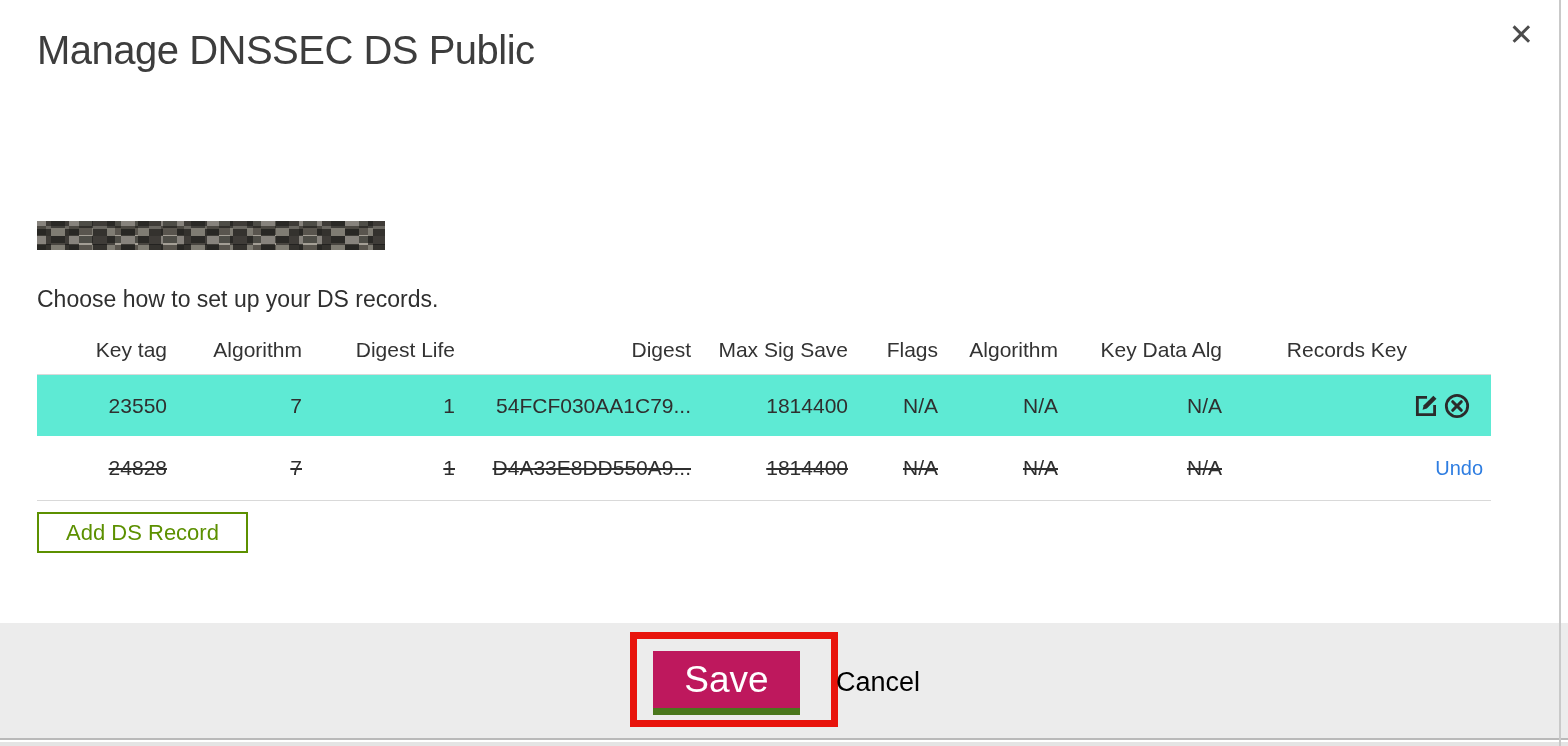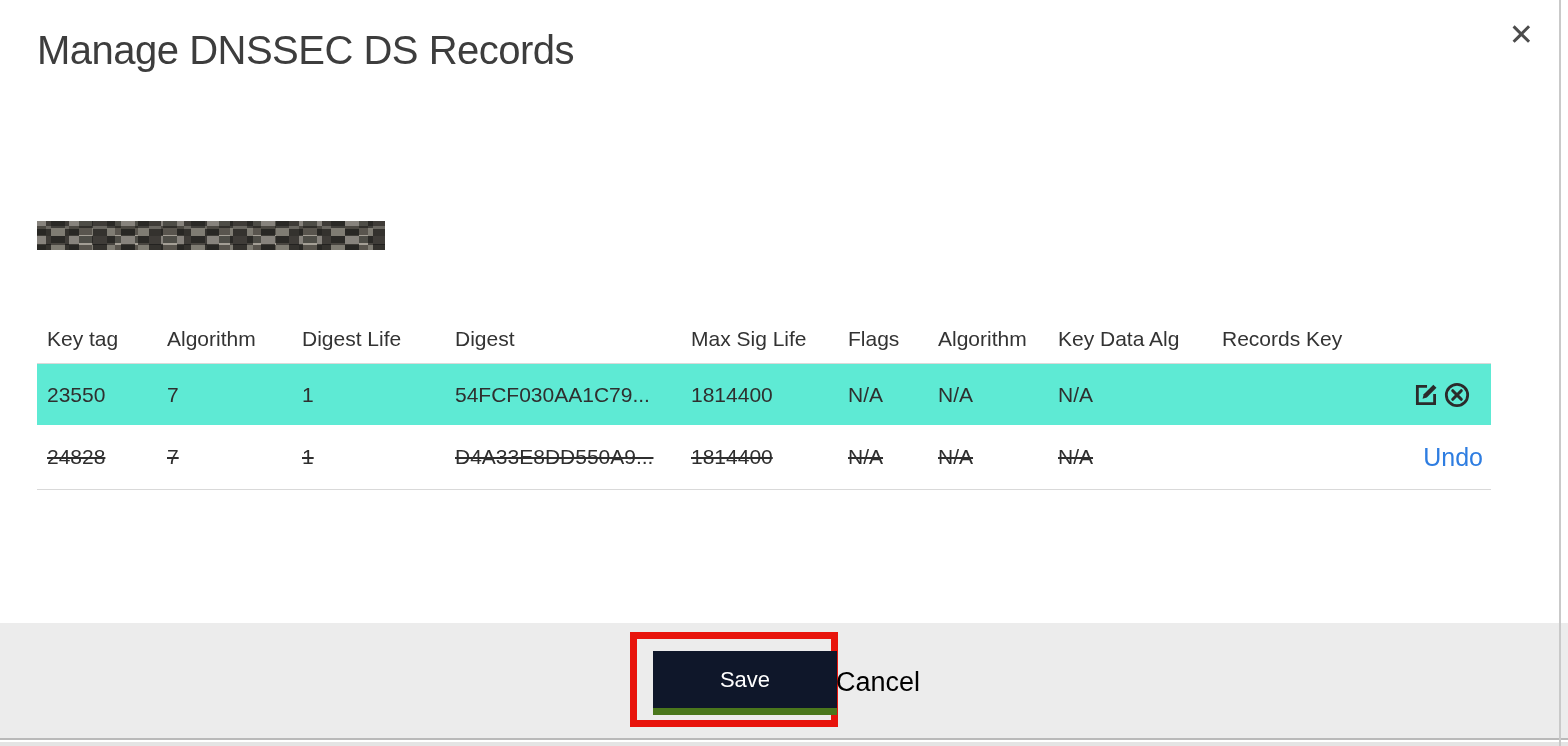--- a/index.html
+++ b/index.html
@@ -16,74 +16,75 @@
   
   .domain-blur { position:absolute; left:37px; top:221px; width:348px; height:29px;
     background:
       repeating-conic-gradient(#4a4843 0% 25%, #b3afa8 0% 50%, #35332f 0% 75%, #908d88 0% 100%) 0 0 / 28px 15px,
       repeating-conic-gradient(#6b675f 0% 25%, #dedbd6 0% 50%, #53504b 0% 75%, #a7a49e 0% 100%) 9px 5px / 46px 19px;
     background-blend-mode:multiply; filter:blur(0.6px); opacity:.92; }
 
   .subtitle { position:absolute; left:37px; top:286px; font-size:23px; color:#2f2f2f; }
 
   
-  .ds-table { position:absolute; left:37px; top:314px; width:1454px; font-size:21px; color:#2f2f2f; }
+  .ds-table { position:absolute; left:37px; top:325px; width:1454px; font-size:21px; color:#2f2f2f;text-align:right; }
   .grid-row { display:grid; padding-left:10px;
     grid-template-columns:120px 135px 153px 236px 157px 90px 120px 164px 185px 84px;
     align-items:center; }
   .thead { height:50px; border-bottom:1px solid #d9d9d9; }
   .thead .hcell { font-weight:400; color:#333; }
   .trow { height:61px; }
   .trow.alt { background:#5eead4; }
   .trow.last { height:65px; border-bottom:1px solid #d9d9d9; }
   .trow.deleted .cell { text-decoration:line-through; }
   .actions { display:flex; justify-content:flex-end; align-items:center; gap:3px; padding-right:20px; }
   .actions.undo-cell { padding-right:8px; }
   .icon-btn { display:inline-flex; cursor:pointer; line-height:0; }
-  .undo-link { color:#2e7de1; font-size:25px; cursor:pointer; text-decoration:none; }
+  .undo-link { color:#2e7de1; font-size:20px; cursor:pointer; text-decoration:none; }
 
   
   .add-btn { position:absolute; left:37px; top:512px; width:211px; height:41px;
     background:#fff; border:2px solid #5c9000; color:#5c9000; font-size:22px;
     display:flex; align-items:center; justify-content:center; cursor:pointer; }
 
   
   .footer { position:absolute; left:0; top:623px; width:1568px; height:117px;
             background:#ececec; border-bottom:2px solid #b9b9b9; }
   .bottom-strip { position:absolute; left:0; top:742px; width:1568px; height:4px; background:#e4e4e4; }
   .red-annotation { position:absolute; left:630px; top:9px; width:208px; height:95px;
                     border:7px solid #e8140c; }
-  .save-btn { position:absolute; left:653px; top:28px; width:184px; height:64px;
-    background:#0f172a; border:none; border-bottom:7px solid #4a771c; color:#fff;
-    font-size:22px; font-family:inherit; cursor:pointer; }
+  .save-btn { position:absolute; left:653px; top:28px; width:147px; height:64px;
+    background:#be185d; border:none; border-bottom:7px solid #4a771c; color:#fff;
+    font-size:37px; font-family:inherit; cursor:pointer; }
   .cancel-link { position:absolute; left:836px; top:44px; font-size:27px; color:#000000;
                  cursor:pointer; text-decoration:none; }
 
   
   .right-gutter-line { position:absolute; right:7px; top:0; width:2px; height:746px; background:#c9c9c9; }
 </style>
 </head>
 <body>
 
 <div class="stage">
 
-  <div class="modal-title">Manage DNSSEC DS Records</div>
+  <div class="modal-title">Manage DNSSEC DS Public</div>
   <div class="close-btn">✕</div>
 
   <div class="domain-blur"></div>
 
+  <div class="subtitle">Choose how to set up your DS records.</div>
 
   <div class="ds-table">
 
     <div class="grid-row thead">
       <div class="hcell">Key tag</div>
       <div class="hcell">Algorithm</div>
       <div class="hcell">Digest Life</div>
       <div class="hcell">Digest</div>
-      <div class="hcell">Max Sig Life</div>
+      <div class="hcell">Max Sig Save</div>
       <div class="hcell">Flags</div>
       <div class="hcell">Algorithm</div>
       <div class="hcell">Key Data Alg</div>
       <div class="hcell">Records Key</div>
       <div class="hcell"></div>
     </div>
 
     <div class="grid-row trow alt">
       <div class="cell">23550</div>
       <div class="cell">7</div>
@@ -120,20 +121,21 @@
       <div class="cell">N/A</div>
       <div class="cell">N/A</div>
       <div class="cell"></div>
       <div class="actions undo-cell">
         <a class="undo-link">Undo</a>
       </div>
     </div>
 
   </div>
 
+  <div class="add-btn">Add DS Record</div>
 
   <div class="footer">
     <div class="red-annotation"></div>
     <button class="save-btn">Save</button>
     <a class="cancel-link">Cancel</a>
   </div>
   <div class="bottom-strip"></div>
 
   <div class="right-gutter-line"></div>
 

